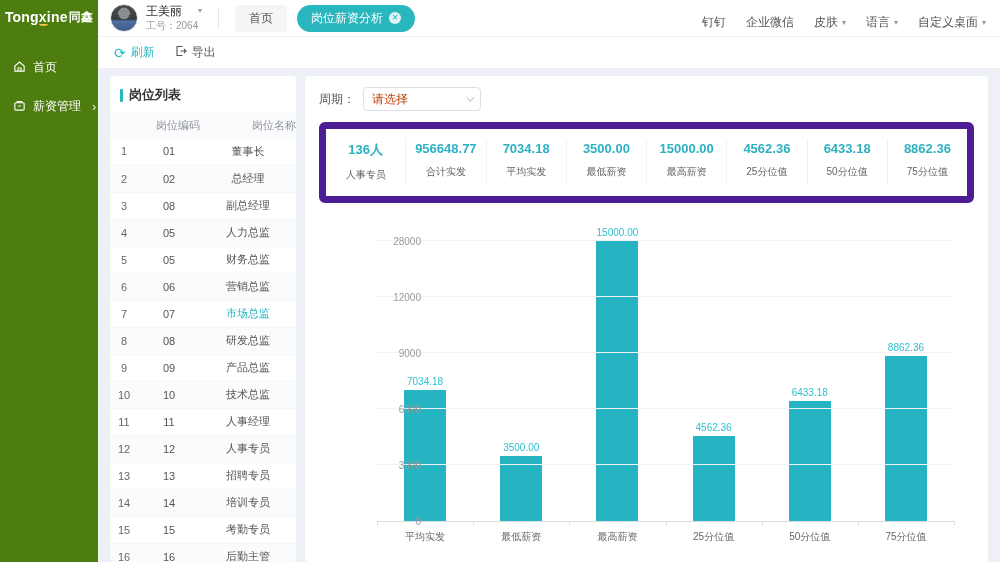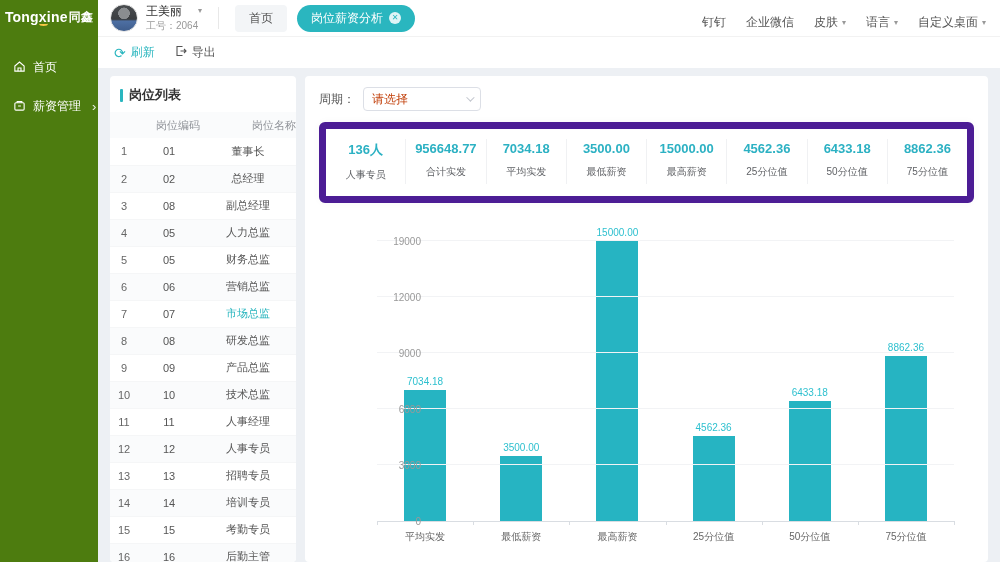--- a/index.html
+++ b/index.html
@@ -357,21 +357,21 @@
           <div class="ylabel" style="bottom: calc(0%); top: auto; transform: translateY(50%);">0</div>
               <div class="gridline" style="bottom: 20%;"></div>
               <div class="ylabel" style="bottom: calc(20%); top: auto; transform: translateY(50%);">3000</div>
               <div class="gridline" style="bottom: 40%;"></div>
               <div class="ylabel" style="bottom: calc(40%); top: auto; transform: translateY(50%);">6000</div>
               <div class="gridline" style="bottom: 60%;"></div>
               <div class="ylabel" style="bottom: calc(60%); top: auto; transform: translateY(50%);">9000</div>
               <div class="gridline" style="bottom: 80%;"></div>
               <div class="ylabel" style="bottom: calc(80%); top: auto; transform: translateY(50%);">12000</div>
               <div class="gridline" style="bottom: 100%;"></div>
-              <div class="ylabel" style="bottom: calc(100%); top: auto; transform: translateY(50%);">19000</div>
+              <div class="ylabel" style="bottom: calc(100%); top: auto; transform: translateY(50%);">28000</div>
               <div class="xtick" style="left: 0%;"></div>
               <div class="xtick" style="left: 16.6667%;"></div>
               <div class="xtick" style="left: 33.3333%;"></div>
               <div class="xtick" style="left: 50%;"></div>
               <div class="xtick" style="left: 66.6667%;"></div>
               <div class="xtick" style="left: 83.3333%;"></div>
               <div class="xtick" style="left: 100%;"></div>
             </div>
           <div class="xlabels" id="xlabels">
               <div class="xlabel">平均实发</div>

